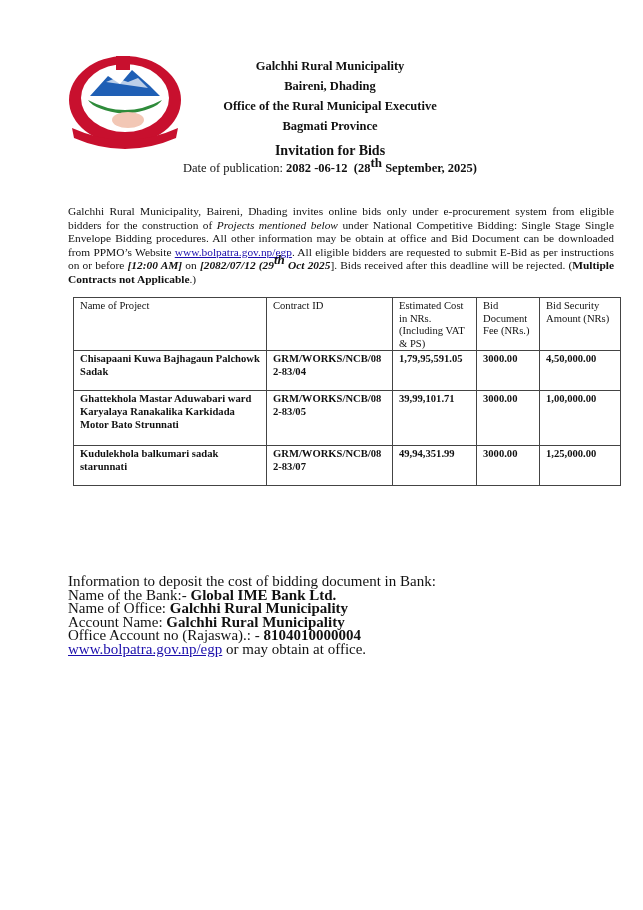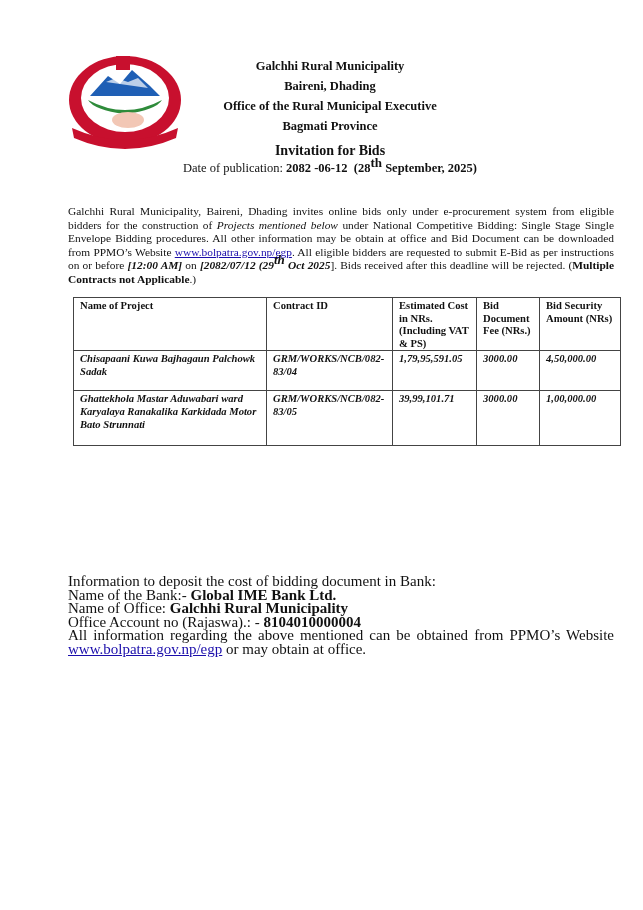--- a/index.html
+++ b/index.html
@@ -14,22 +14,22 @@
              font-size:12.5px; }
   .pubdate b { font-weight:bold; }
   sup { font-size:13px; vertical-align:super; line-height:0; }
   .intro { position:absolute; left:68px; top:205px; width:546px; font-size:11.4px;
            line-height:13.6px; text-align:justify; }
   a.lnk { color:#1a0dab; text-decoration:underline;margin-top:21px; }
   table.bids { position:absolute; left:73px; top:297px; border-collapse:collapse;
                font-size:10.6px; line-height:12.6px; }
   table.bids td, table.bids th { border:1px solid #444; vertical-align:top; padding:2px 6px 0 6px;
                text-align:left; }
-  table.bids th { font-weight:bold; height:46px; }
-  table.bids td { font-weight:bold;font-style:italic; }
+  table.bids th { font-weight:normal; height:46px; }
+  table.bids td { font-weight:bold; }
   .c1{width:180px;} .c2{width:113px;} .c3{width:71px;} .c4{width:50px;} .c5{width:68px;}
   .bank { position:absolute; left:68px; top:575px; width:546px; font-size:15px; line-height:13.5px; }
   .bank .just { text-align:justify; text-align-last:justify; }
 </style>
 </head>
 <body>
 
 <div class="logo">
   <svg width="134" height="104" viewBox="0 0 134 104">
     <ellipse cx="67" cy="52" rx="56" ry="44" fill="#c8102e"></ellipse>
@@ -71,23 +71,30 @@
     <td>3000.00</td>
     <td>4,50,000.00</td>
   </tr>
   <tr style="height:55px">
     <td>Ghattekhola Mastar Aduwabari ward Karyalaya Ranakalika Karkidada Motor Bato Strunnati</td>
     <td style="word-break:break-all">GRM/WORKS/NCB/082-83/05</td>
     <td>39,99,101.71</td>
     <td>3000.00</td>
     <td>1,00,000.00</td>
   </tr>
+  <tr style="height:40px">
+    <td>Kudulekhola balkumari sadak starunnati</td>
+    <td style="word-break:break-all">GRM/WORKS/NCB/082-83/07</td>
+    <td>49,94,351.99</td>
+    <td>3000.00</td>
+    <td>1,25,000.00</td>
+  </tr>
 </tbody>
   </table>
 
 <div class="bank">
   <div>Information to deposit the cost of bidding document in Bank:</div>
   <div><span>Name of the Bank:- </span><b>Global IME Bank Ltd.</b></div>
   <div><span>Name of Office: </span><b>Galchhi Rural Municipality</b></div>
+  <div><span>Account Name: </span><b>Galchhi Rural Municipality</b></div>
   <div><span>Office Account no (Rajaswa).: - </span><b>8104010000004</b></div>
-  <div class="just">All information regarding the above mentioned can be obtained from PPMO’s Website</div>
   <div><a class="lnk">www.bolpatra.gov.np/egp</a><span> or may obtain at office.</span></div>
 </div>
 
 </body></html>

